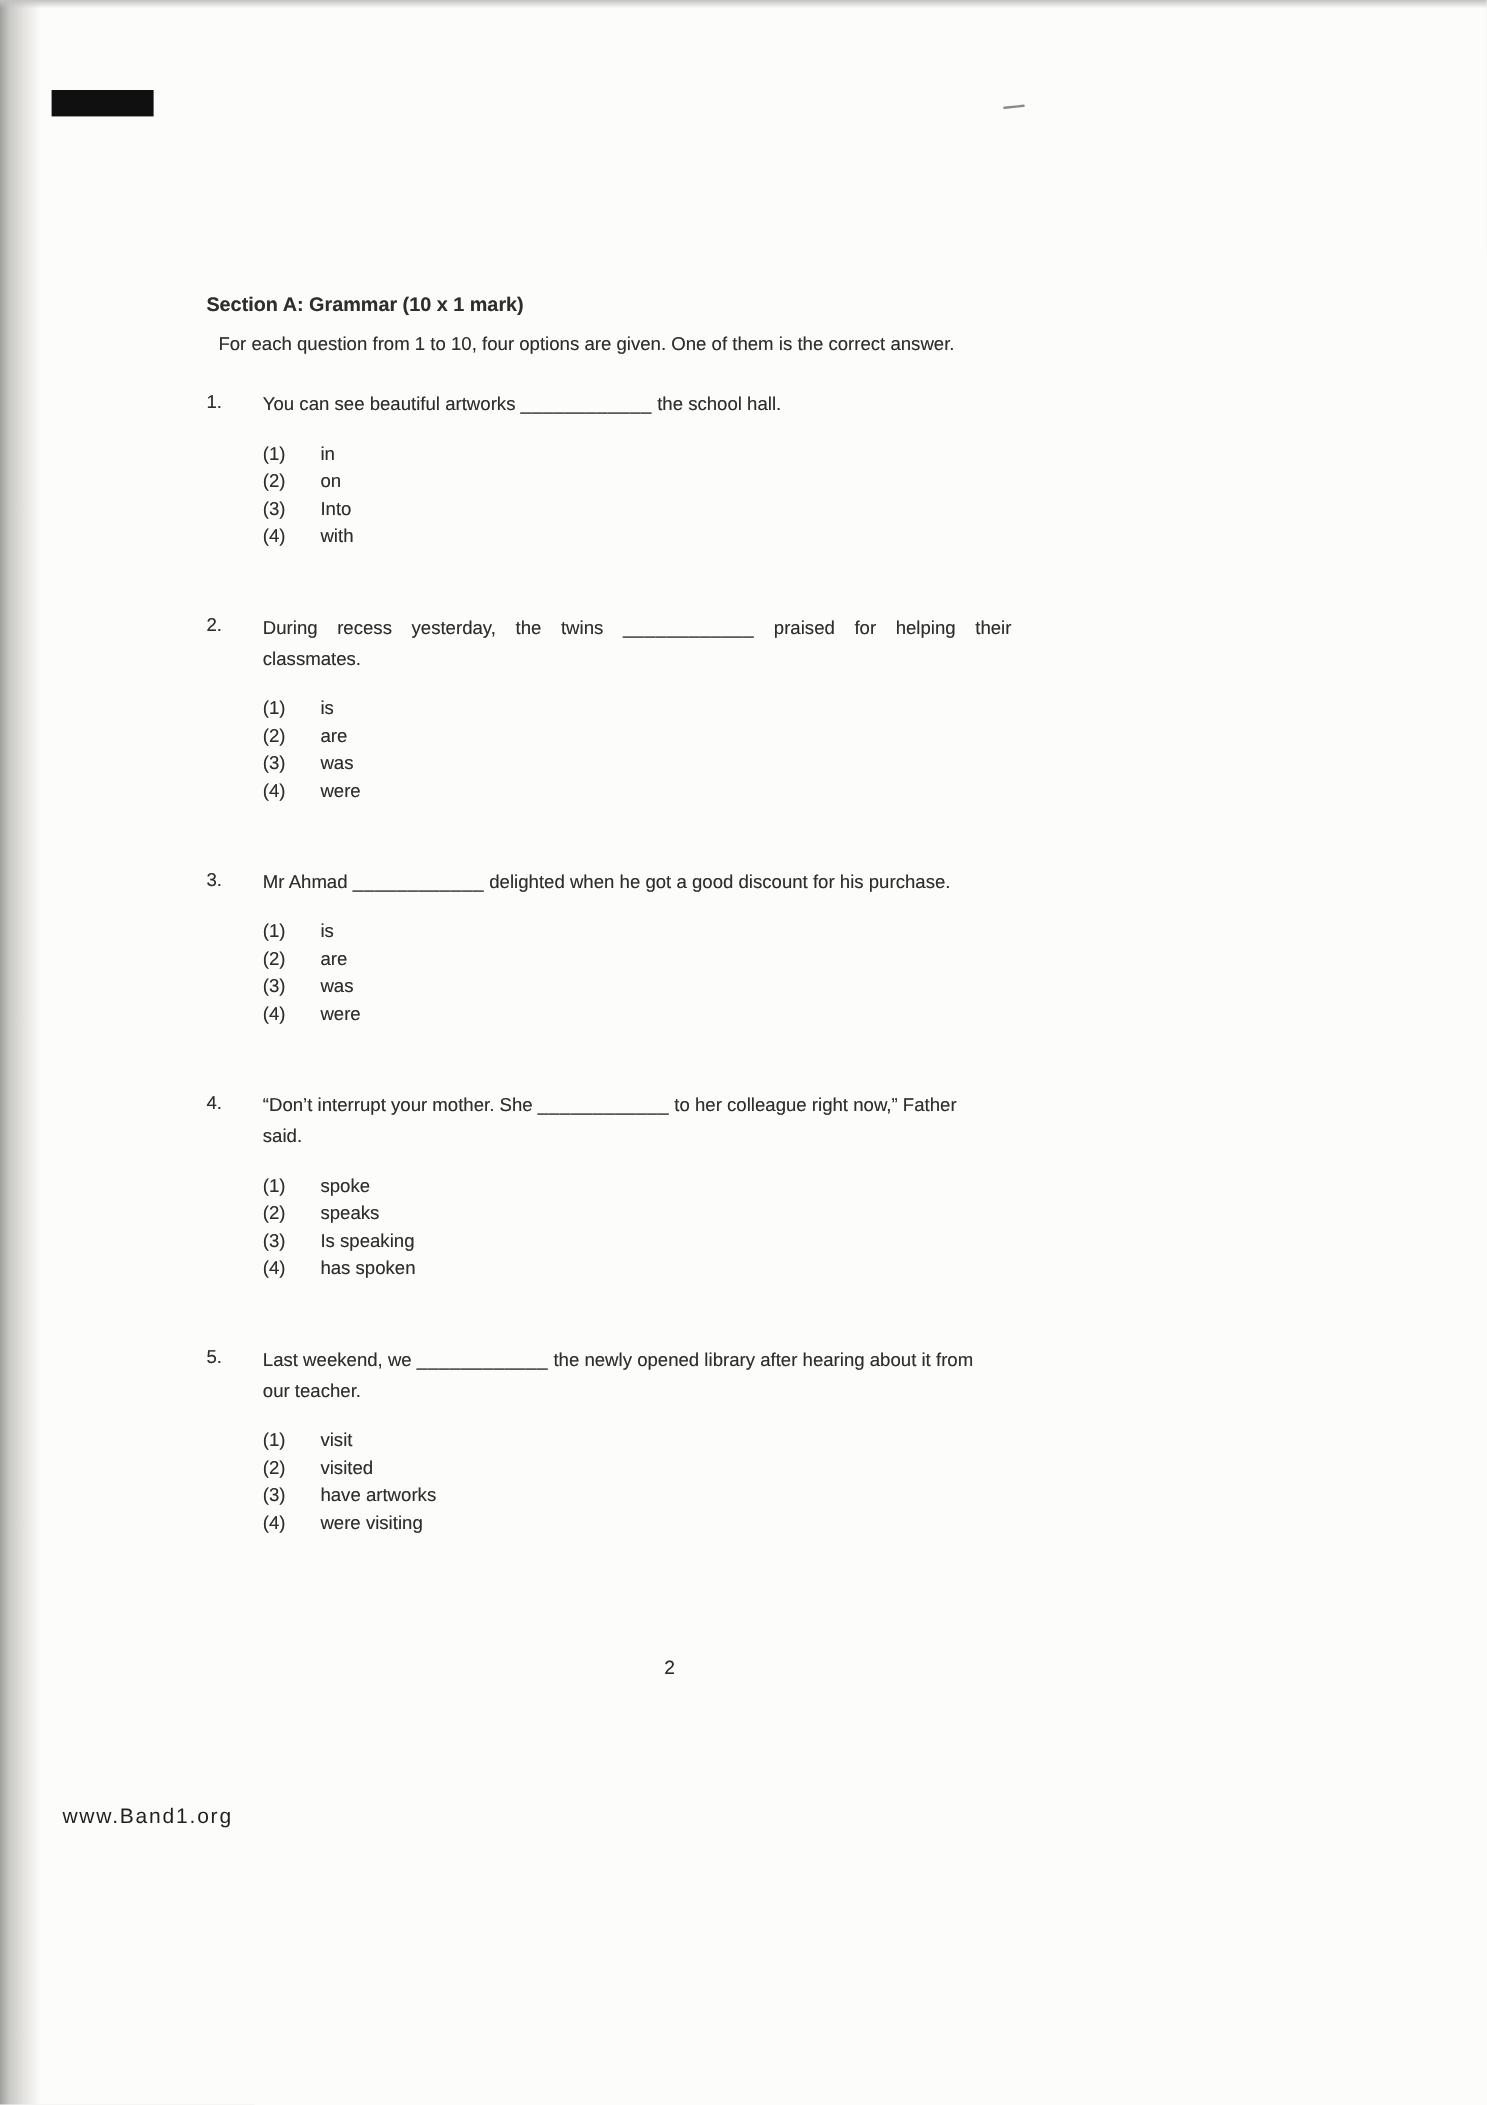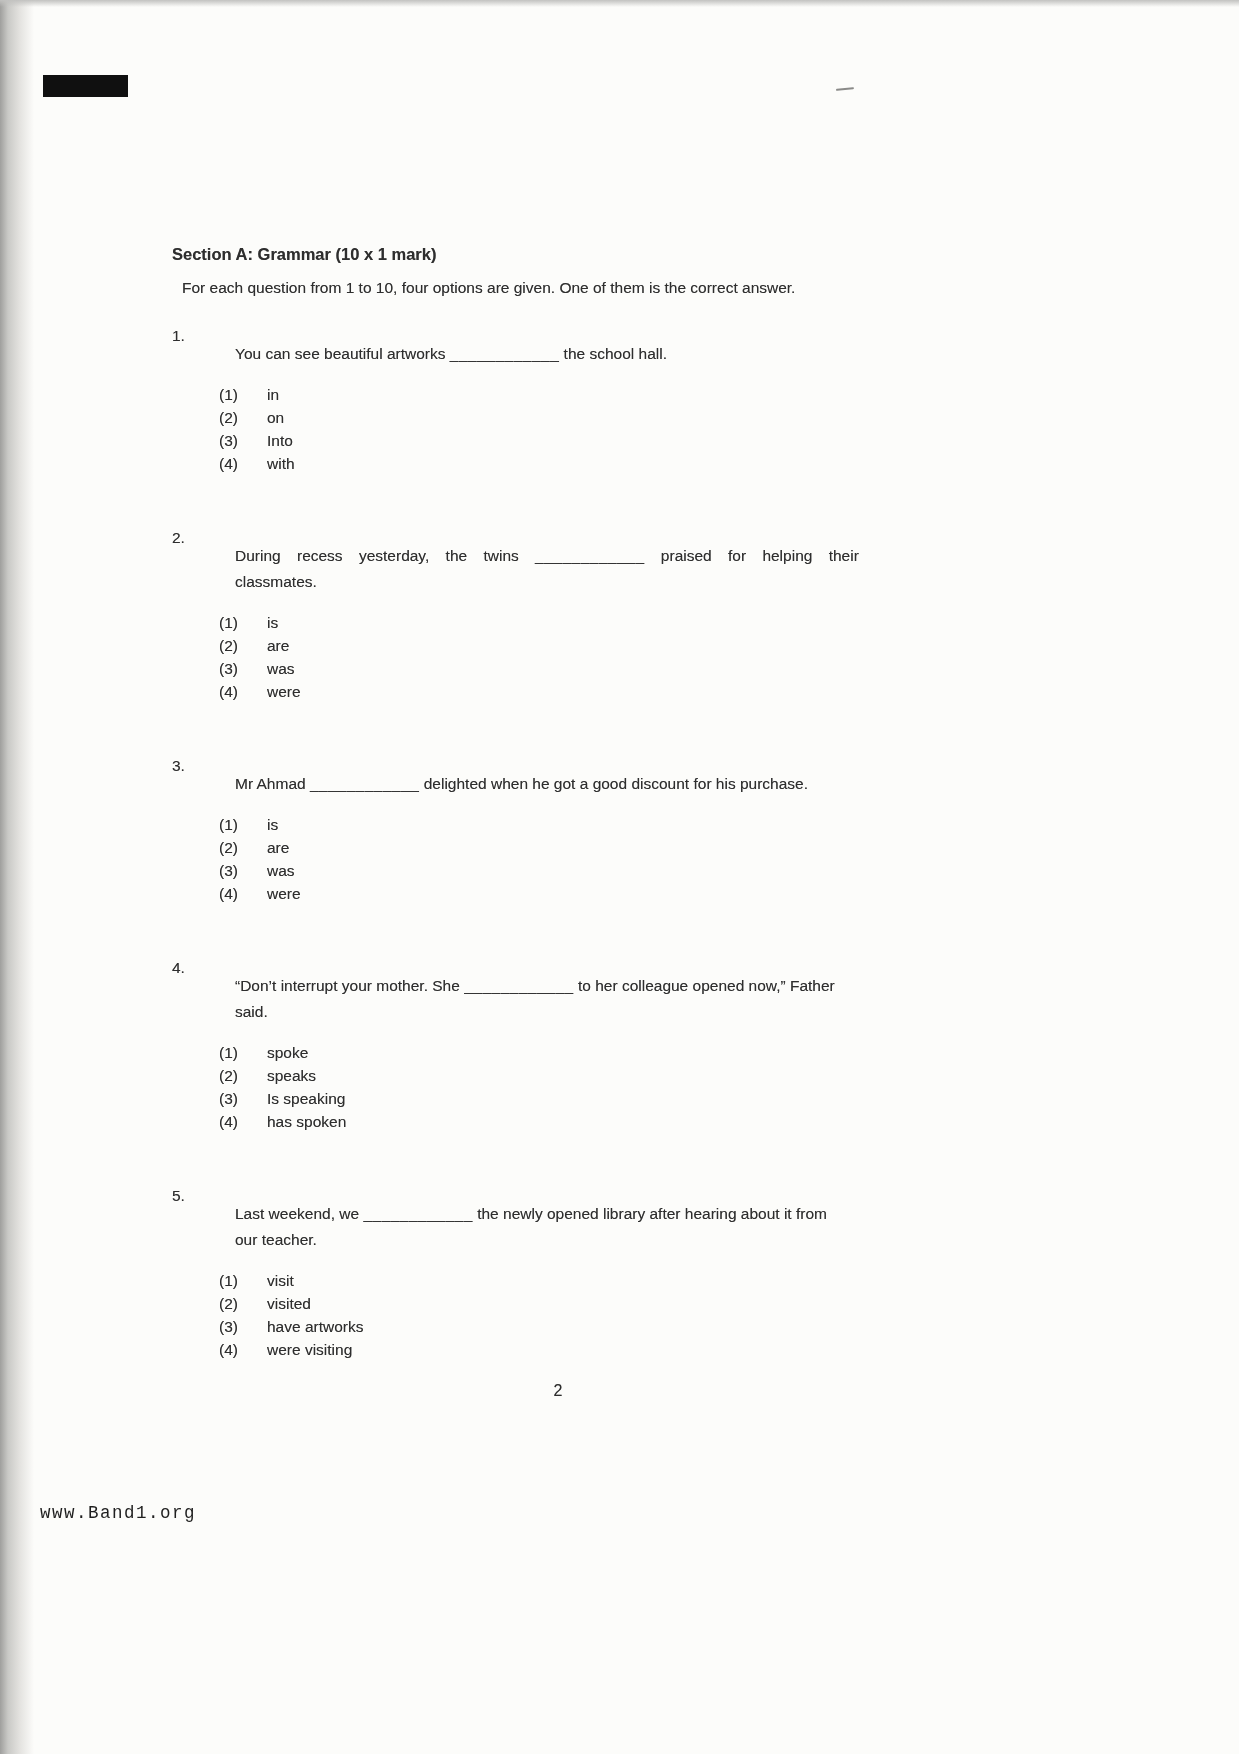--- a/index.html
+++ b/index.html
@@ -39,39 +39,39 @@
     font-weight: bold;
     font-size: 16.5px;
     margin: 0 0 3px 0;
   }
   .instructions { margin: 10px; }
   .instructions .ins-line { white-space: nowrap; }
   .questions { margin-top: 26px; }
   .question { display: flex; margin-bottom: 52px; }
   .q-number { width: 47px; flex: 0 0 47px; }
   .q-body { flex: 1; }
-  .q-text { margin: 16px; line-height: 26px; }
+  .q-text { margin: 0; line-height: 26px; }
   .q-text.spread { word-spacing: 12px; }
   .q-text.spread .line2 { word-spacing: normal; }
   .line2 { display: block; }
   .blank {
     letter-spacing: 0.5px;
     white-space: nowrap;
   }
   .options { margin-top: 16px; }
   .option { display: flex; height: 23px; line-height: 23px; }
   .opt-label { width: 48px; flex: 0 0 48px; }
   .page-number {
     position: absolute; left: 172px; top: 1382px; width: 772px;
     text-align: center; font-size: 16px; color: #2e2e2e;
     text-shadow: 0 0 0.5px rgba(40,40,40,0.45);
   }
   .scan-footer {
-    position: absolute; left: 40px; top: 1503px;
-    font-family: Liberation Mono, monospace;
+    position: absolute; left: 52px; top: 1503px;
+    font-family: Liberation Sans, sans-serif;
     font-size: 17.5px; letter-spacing: 1.5px; color: #1f1f1f;
   }
 </style>
 </head>
 <body>
 
 <div class="scan-page">
   <div class="edge-left"></div>
   <div class="edge-top"></div>
   <div class="redaction-box"></div>
@@ -172,21 +172,21 @@
           </div>
         </div>
       </div>
 
       <div class="question">
         <div class="q-number">4.</div>
         <div class="q-body">
           <p class="q-text">
             <span>“Don’t interrupt your mother. She</span>
             <span class="blank">____________</span>
-            <span>to her colleague opened now,” Father</span>
+            <span>to her colleague right now,” Father</span>
             <span class="line2">said.</span>
           </p>
           <div class="options">
             <div class="option">
               <span class="opt-label">(1)</span>
               <span class="opt-text">spoke</span>
             </div>
             <div class="option">
               <span class="opt-label">(2)</span>
               <span class="opt-text">speaks</span>

